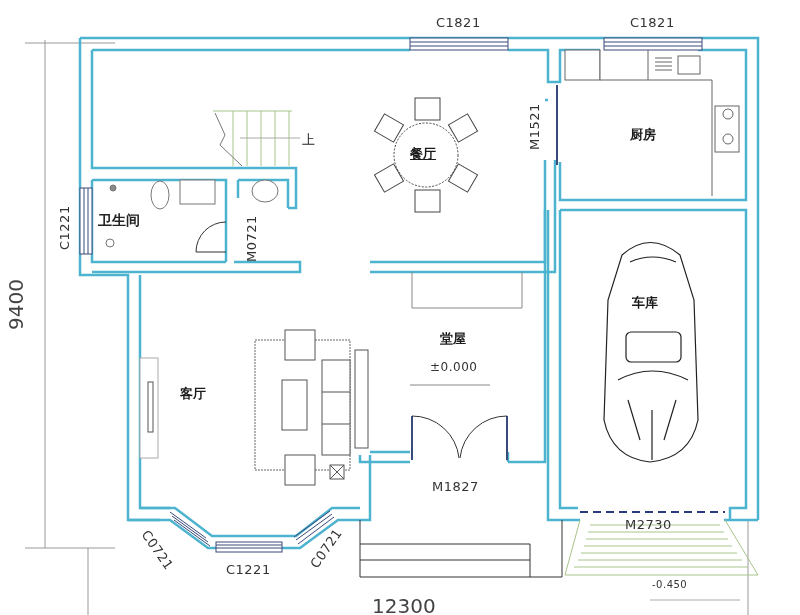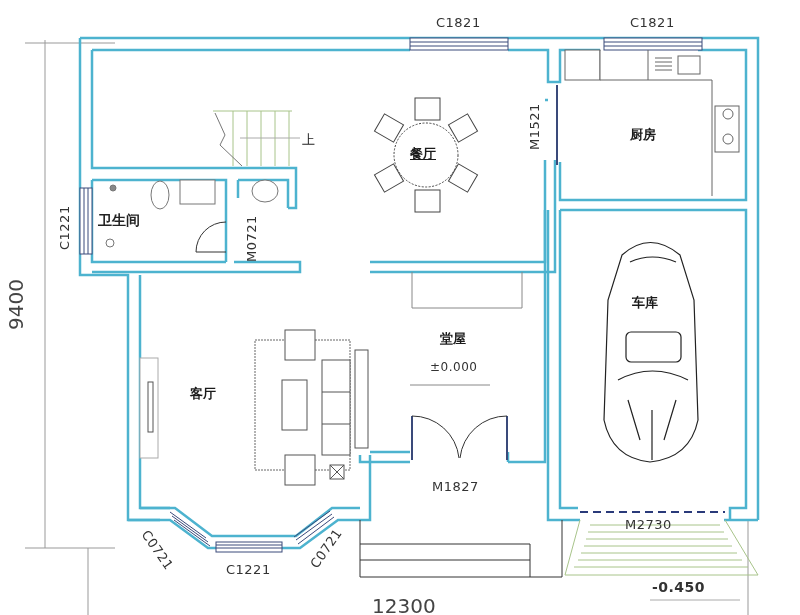--- a/index.html
+++ b/index.html
@@ -189,17 +189,17 @@
 <div class="lbl code vert" style="left:528px;top:150px;">M1521</div>
 <div class="lbl code vert" style="left:245px;top:262px;">M0721</div>
 <div class="lbl code" style="left:432px;top:480px;">M1827</div>
 <div class="lbl code" style="left:625px;top:518px;">M2730</div>
 
 <div class="lbl room" style="left:410px;top:147px;text-decoration:underline;">餐厅</div>
 <div class="lbl room" style="left:630px;top:128px;">厨房</div>
 <div class="lbl" style="left:98px;top:213px;font-size:14px;font-weight:bold;">卫生间</div>
 <div class="lbl room" style="left:632px;top:296px;">车库</div>
 <div class="lbl room" style="left:440px;top:332px;">堂屋</div>
-<div class="lbl room" style="left:190px;top:387px;">客厅</div>
+<div class="lbl room" style="left:180px;top:387px;">客厅</div>
 
 <div class="lbl code" style="left:430px;top:361px;font-size:12px;">±0.000</div>
-<div class="lbl code" style="left:652px;top:580px;font-size:14px;font-weight:bold;">-0.450</div>
+<div class="lbl code" style="left:652px;top:580px;font-size:10px;">-0.450</div>
 <div class="lbl" style="left:302px;top:133px;font-size:13px;">上</div>
 
 </body></html>

